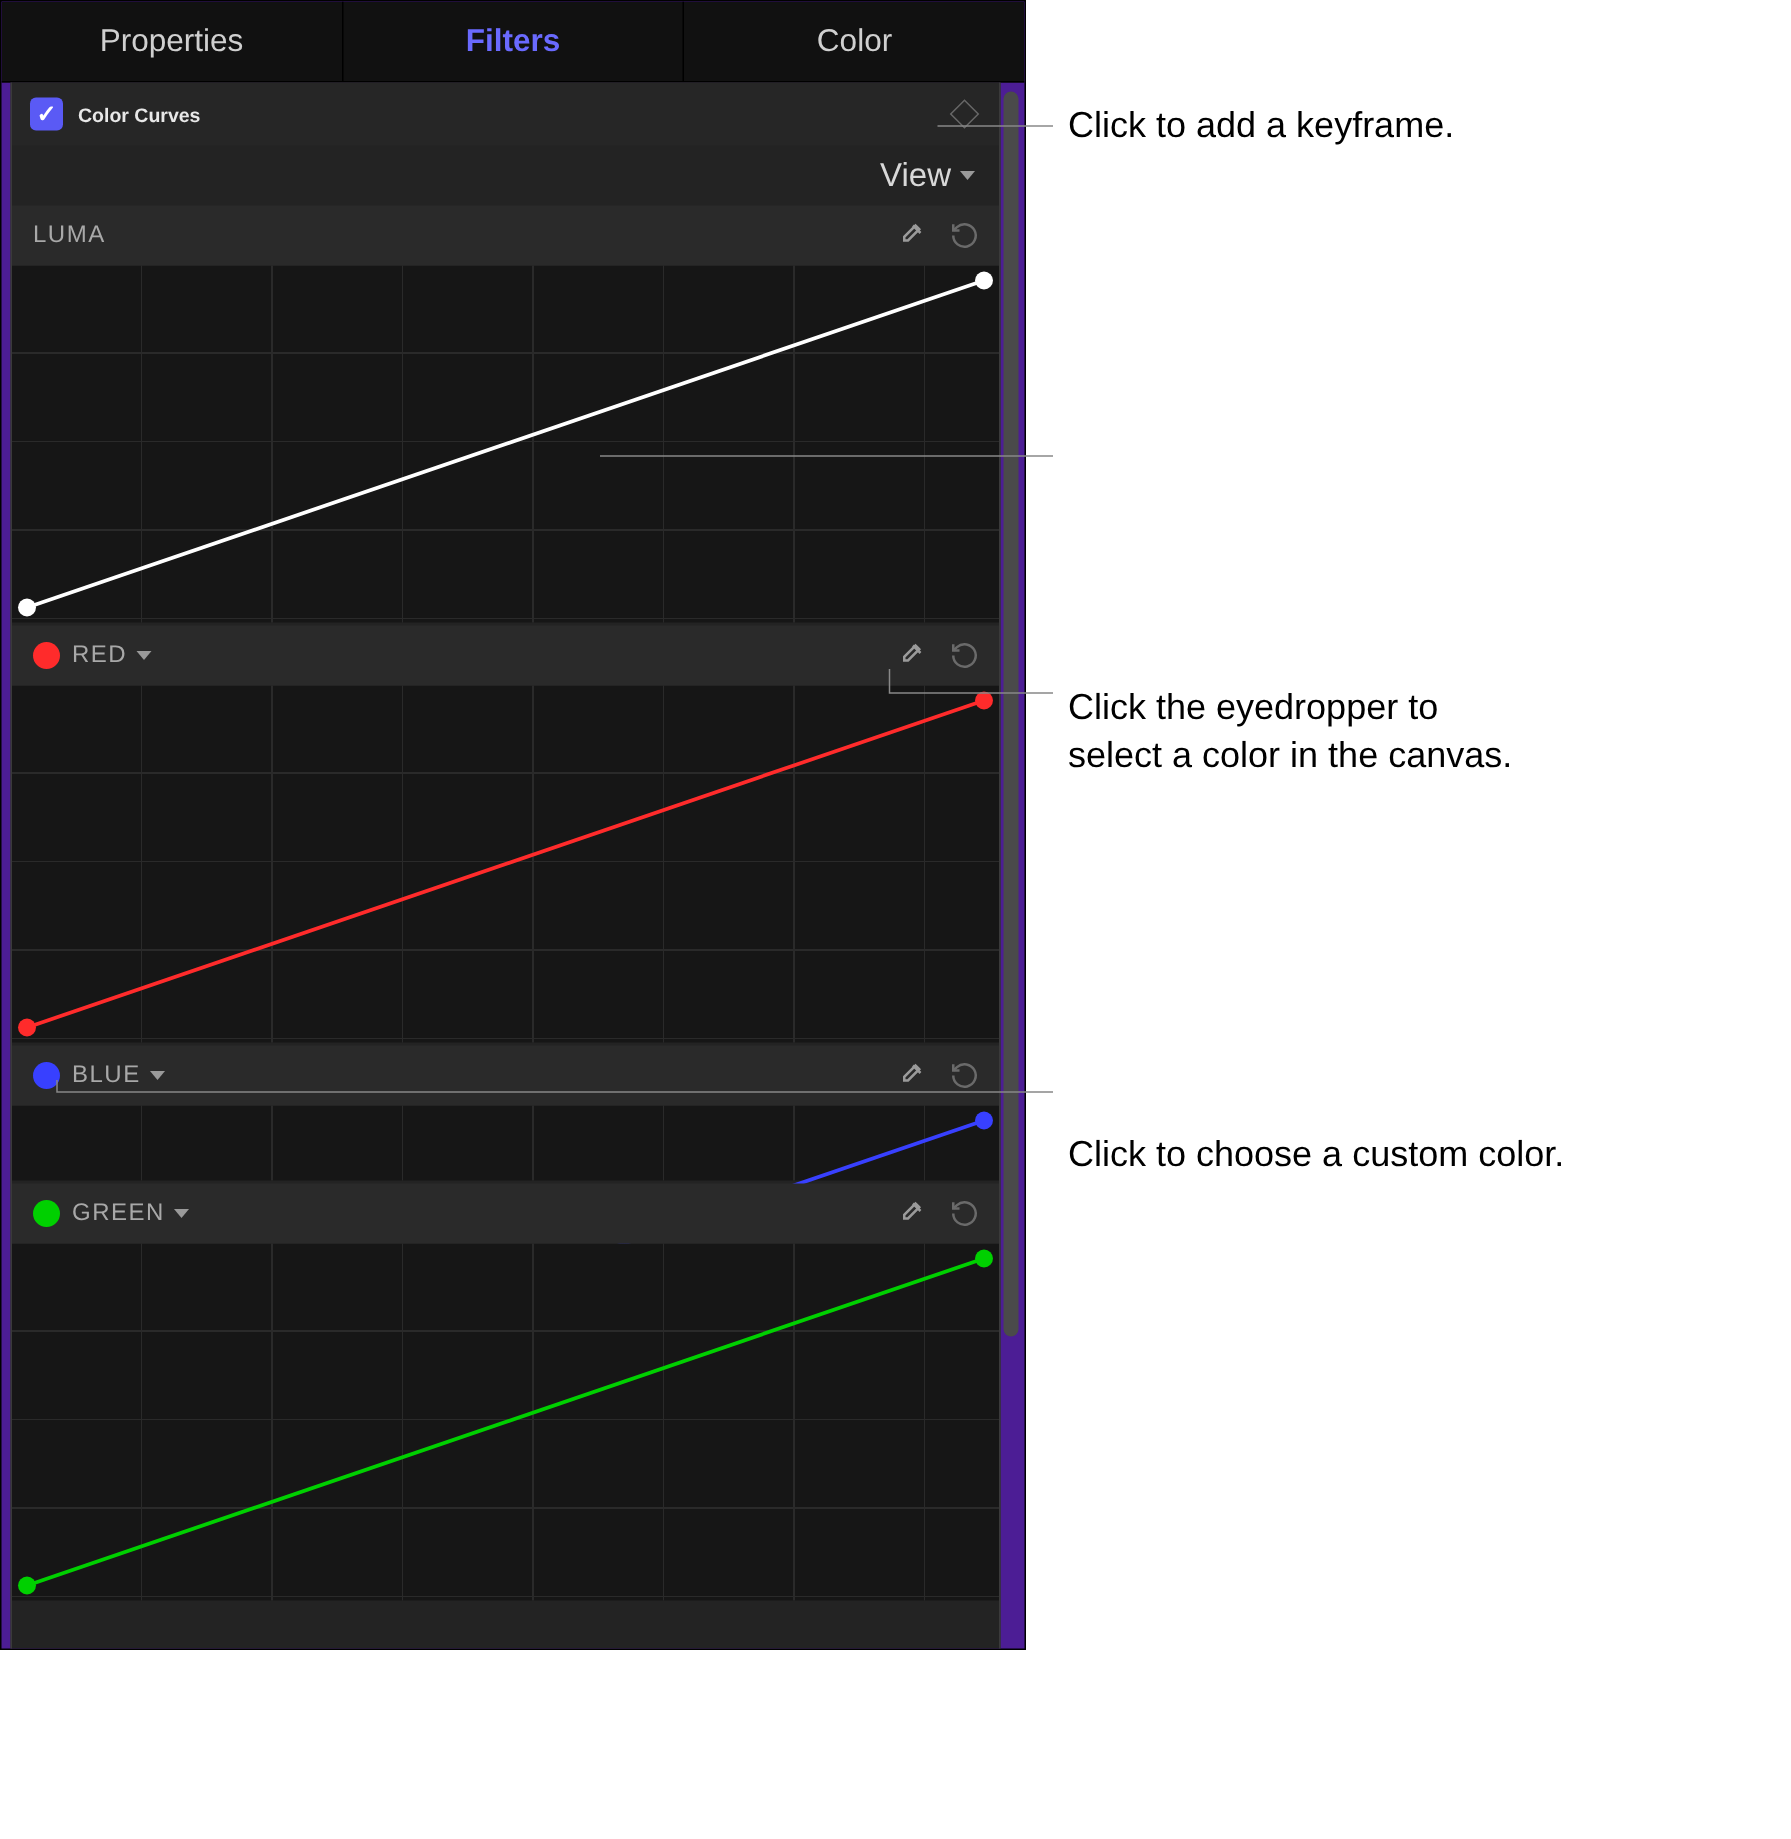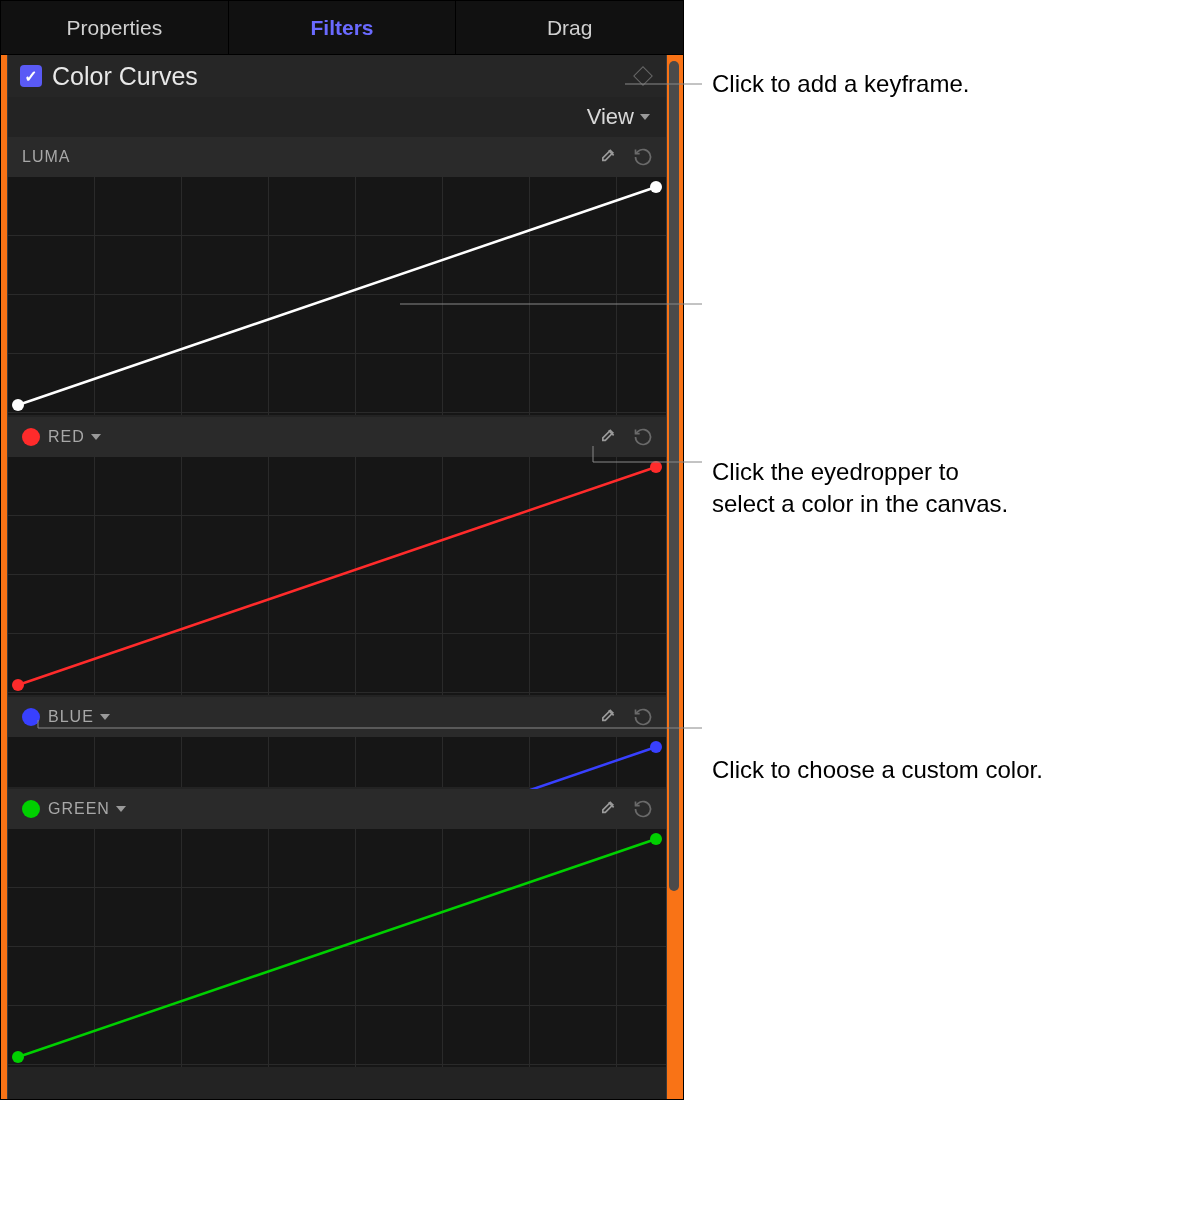--- a/index.html
+++ b/index.html
@@ -9,21 +9,21 @@
     width: 1194px;
     height: 1226px;
     position: relative;
     overflow: hidden;
   }
   .panel {
     position: absolute;
     left: 0; top: 0;
     width: 684px;
     height: 1100px;
-    background: #f97316;
+    background: #4c1d95;
     border: 1px solid #000;
     overflow: hidden;
   }
   .tabs {
     display: flex;
     height: 54px;
     background: #111;
     border-bottom: 1px solid #000;
   }
   .tab {
@@ -65,22 +65,22 @@
     display: inline-flex;
     align-items: center;
     justify-content: center;
     margin-right: 10px;
     color: #fff;
     font-size: 16px;
     font-weight: bold;
   }
   .section-title {
     color: #e8e8e8;
-    font-size: 25px;
-    font-weight: 400;
+    font-size: 13px;
+    font-weight: 700;
   }
   .keyframe-diamond {
     position: absolute;
     right: 16px;
     top: 50%;
     transform: translateY(-50%) rotate(45deg);
     width: 14px; height: 14px;
     border: 1.5px solid #666;
     background: transparent;
     cursor: pointer;
@@ -232,21 +232,21 @@
 
 </style>
 </head>
 <body>
 
 <div class="panel">
 
   <div class="tabs">
     <div class="tab">Properties</div>
     <div class="tab active">Filters</div>
-    <div class="tab">Drag</div>
+    <div class="tab">Color</div>
   </div>
 
   <div class="inspector">
 
     <div class="section-header">
       <span class="checkbox">
         <span>✓</span>
       </span>
       <span class="section-title">Color Curves</span>
       <span class="keyframe-diamond"></span>

